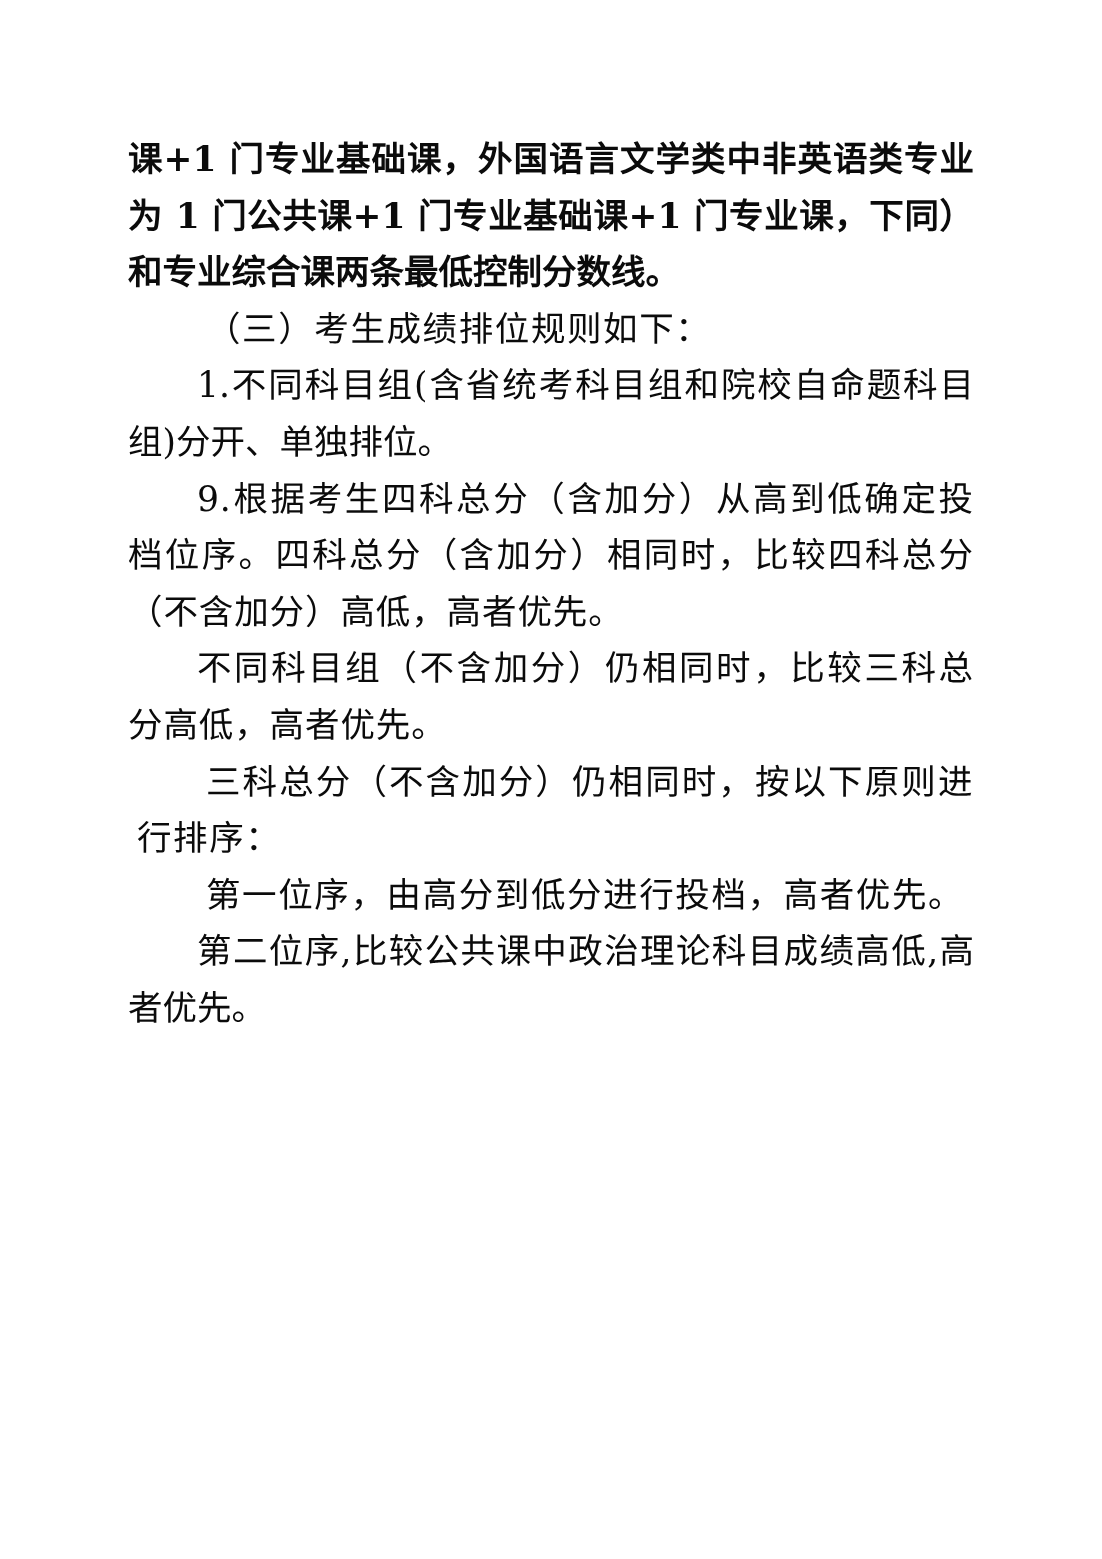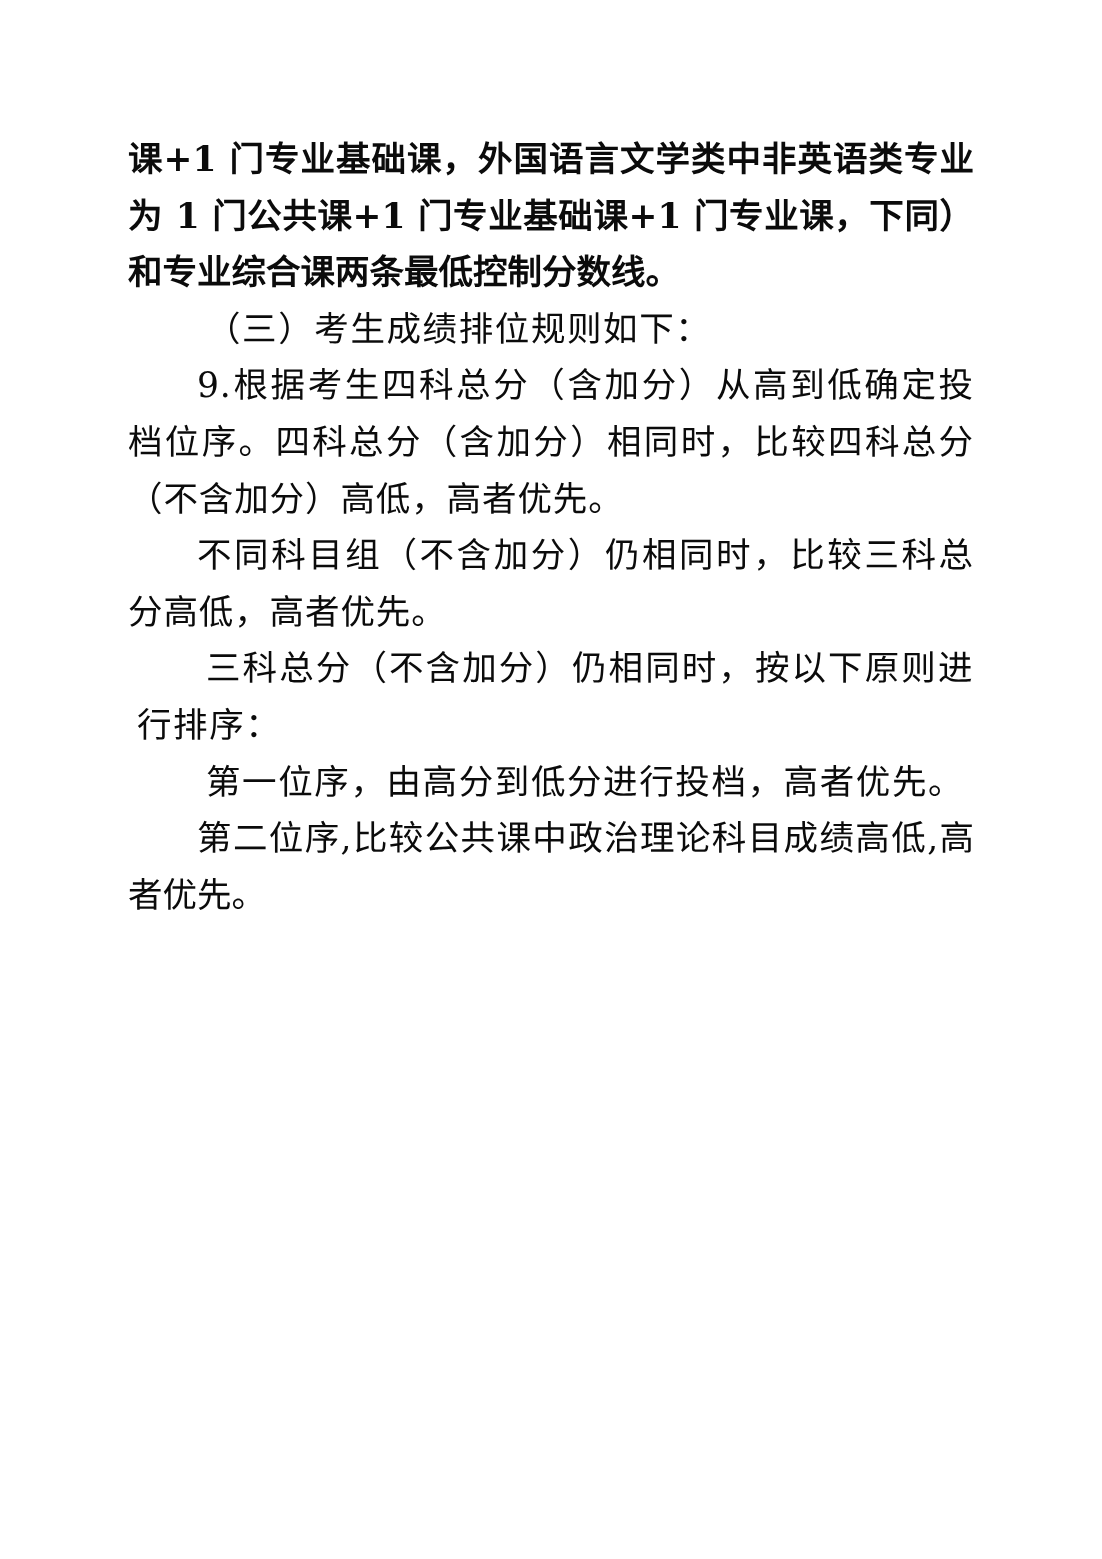--- a/index.html
+++ b/index.html
@@ -76,20 +76,21 @@
 
 <div class="page">
 
   <div class="content">
 
     <p class="para bold t-tight">课+1 门专业基础课，外国语言文学类中非英语类专业为 1 门公共课+1 门专业基础课+1 门专业课，下同）和专业综合课两条最低控制分数线。</p>
 
 
     <p class="para regular indent t-wide">（三）考生成绩排位规则如下：</p>
 
+    <p class="para regular indent t-tight">1.不同科目组(含省统考科目组和院校自命题科目组)分开、单独排位。</p>
 
     <p class="para regular indent t-mid">9.根据考生四科总分（含加分）从高到低确定投档位序。四科总分（含加分）相同时，比较四科总分（不含加分）高低，高者优先。</p>
 
     <p class="para regular indent t-mid">不同科目组（不含加分）仍相同时，比较三科总分高低，高者优先。</p>
 
     <p class="para regular indent t-wide">三科总分（不含加分）仍相同时，按以下原则进行排序：</p>
 
     <p class="para regular indent t-wide">第一位序，由高分到低分进行投档，高者优先。</p>
 
     <p class="para regular indent t-tight">第二位序,比较公共课中政治理论科目成绩高低,高者优先。</p>

